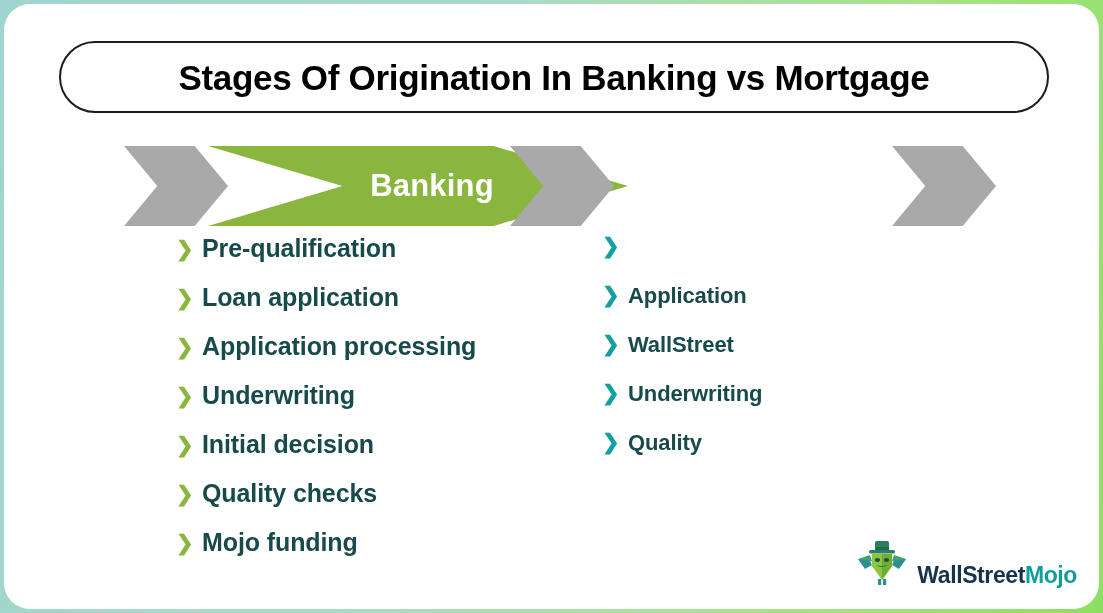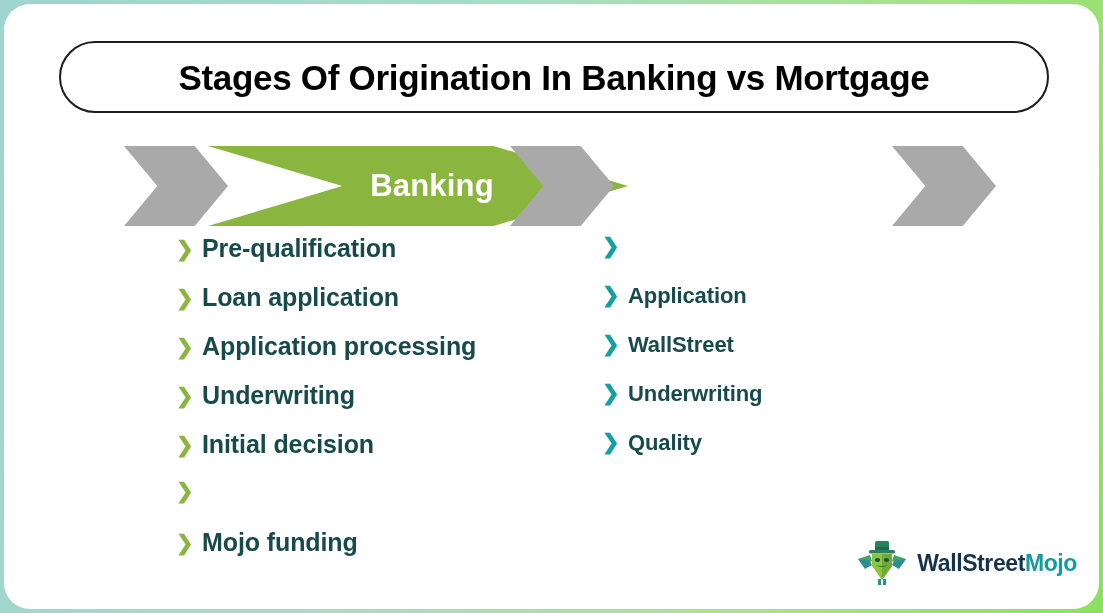--- a/index.html
+++ b/index.html
@@ -134,21 +134,21 @@
   }
   #col-mortgage .list-item { height: 49px; }
   #col-mortgage .item-label { font-size: 22px; }
 
   
   #logo {
     position: absolute;
     right: 22px;
     bottom: 22px;
     display: flex;
-    align-items: center;
+    align-items: flex-end;
     gap: 9px;
   }
   #logo-mark { width: 52px; height: 48px; display: block; }
   #logo-wordmark {
     font-size: 23px;
     font-weight: bold;
     letter-spacing: -0.4px;
     line-height: 1;
     white-space: nowrap;
   }
@@ -196,20 +196,21 @@
         <div class="list-item">
           <span class="bullet-icon bullet-green">❯</span>
           <span class="item-label">Underwriting</span>
         </div>
         <div class="list-item">
           <span class="bullet-icon bullet-green">❯</span>
           <span class="item-label">Initial decision</span>
         </div>
         <div class="list-item">
           <span class="bullet-icon bullet-green">❯</span>
+          <span class="item-label">Quality checks</span>
         </div>
         <div class="list-item">
           <span class="bullet-icon bullet-green">❯</span>
           <span class="item-label">Mojo funding</span>
         </div>
       </div>
 
       <div class="list-col" id="col-mortgage">
         <div class="list-item">
           <span class="bullet-icon bullet-teal">❯</span>

